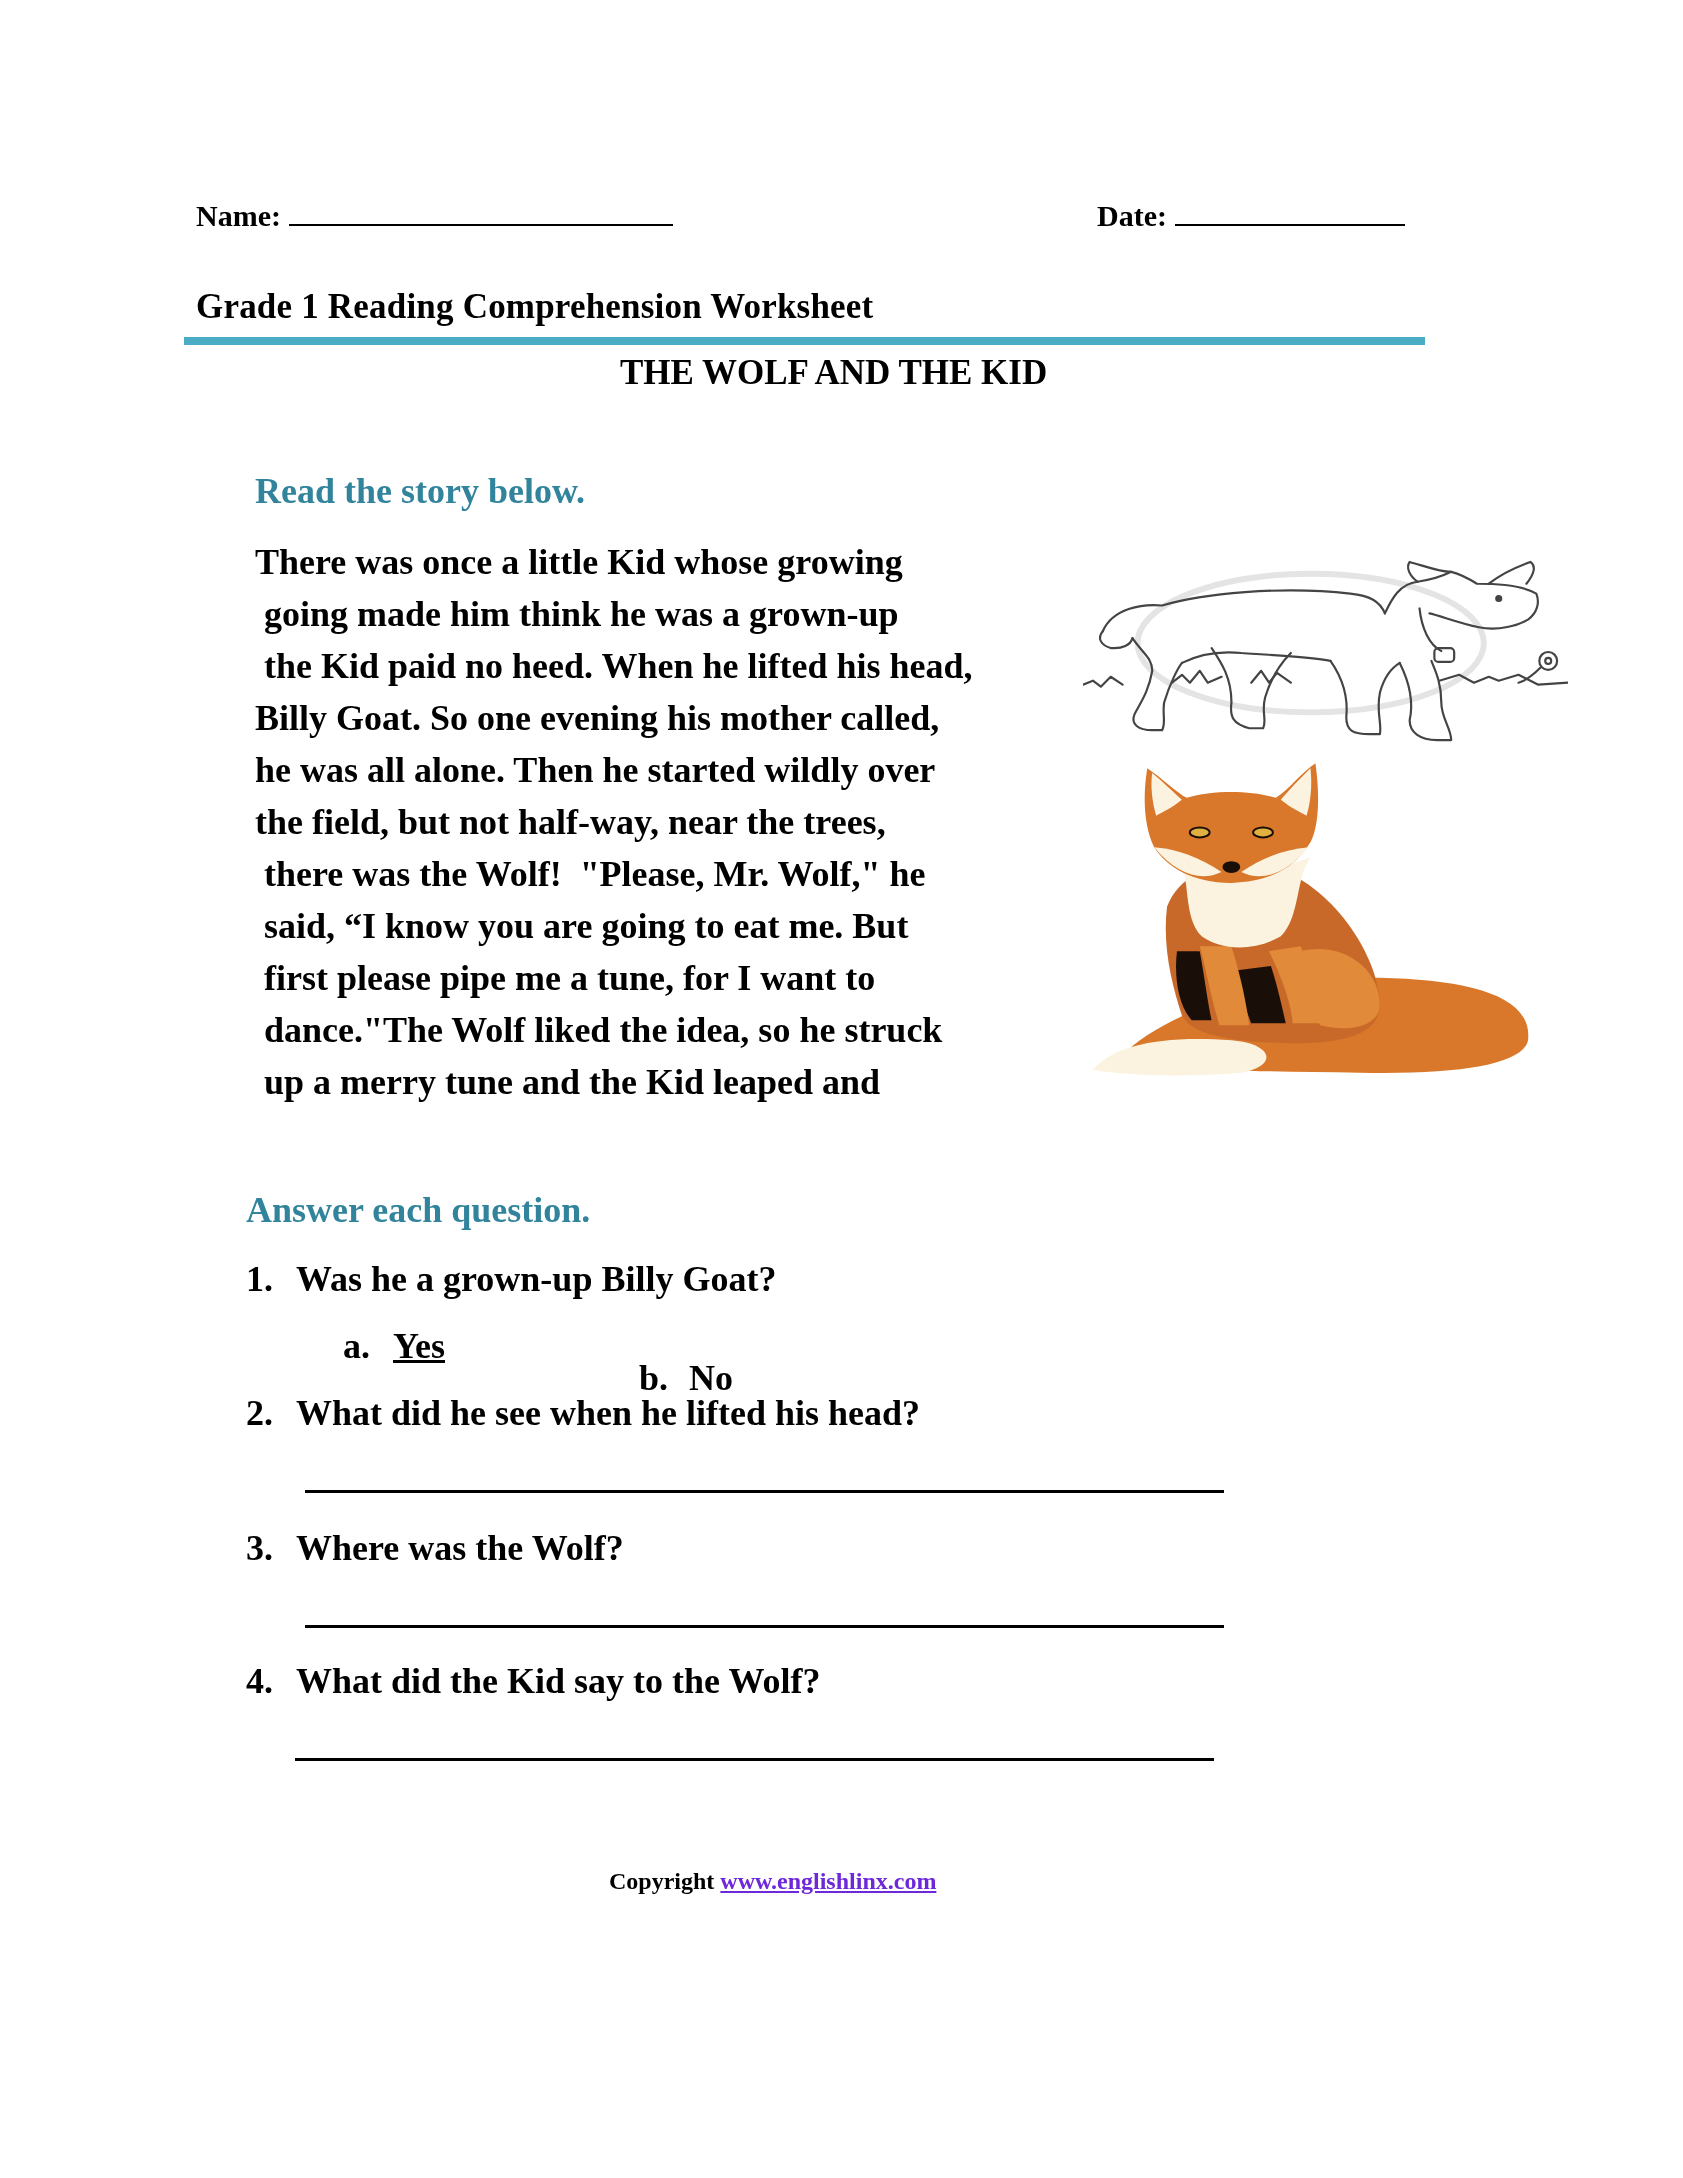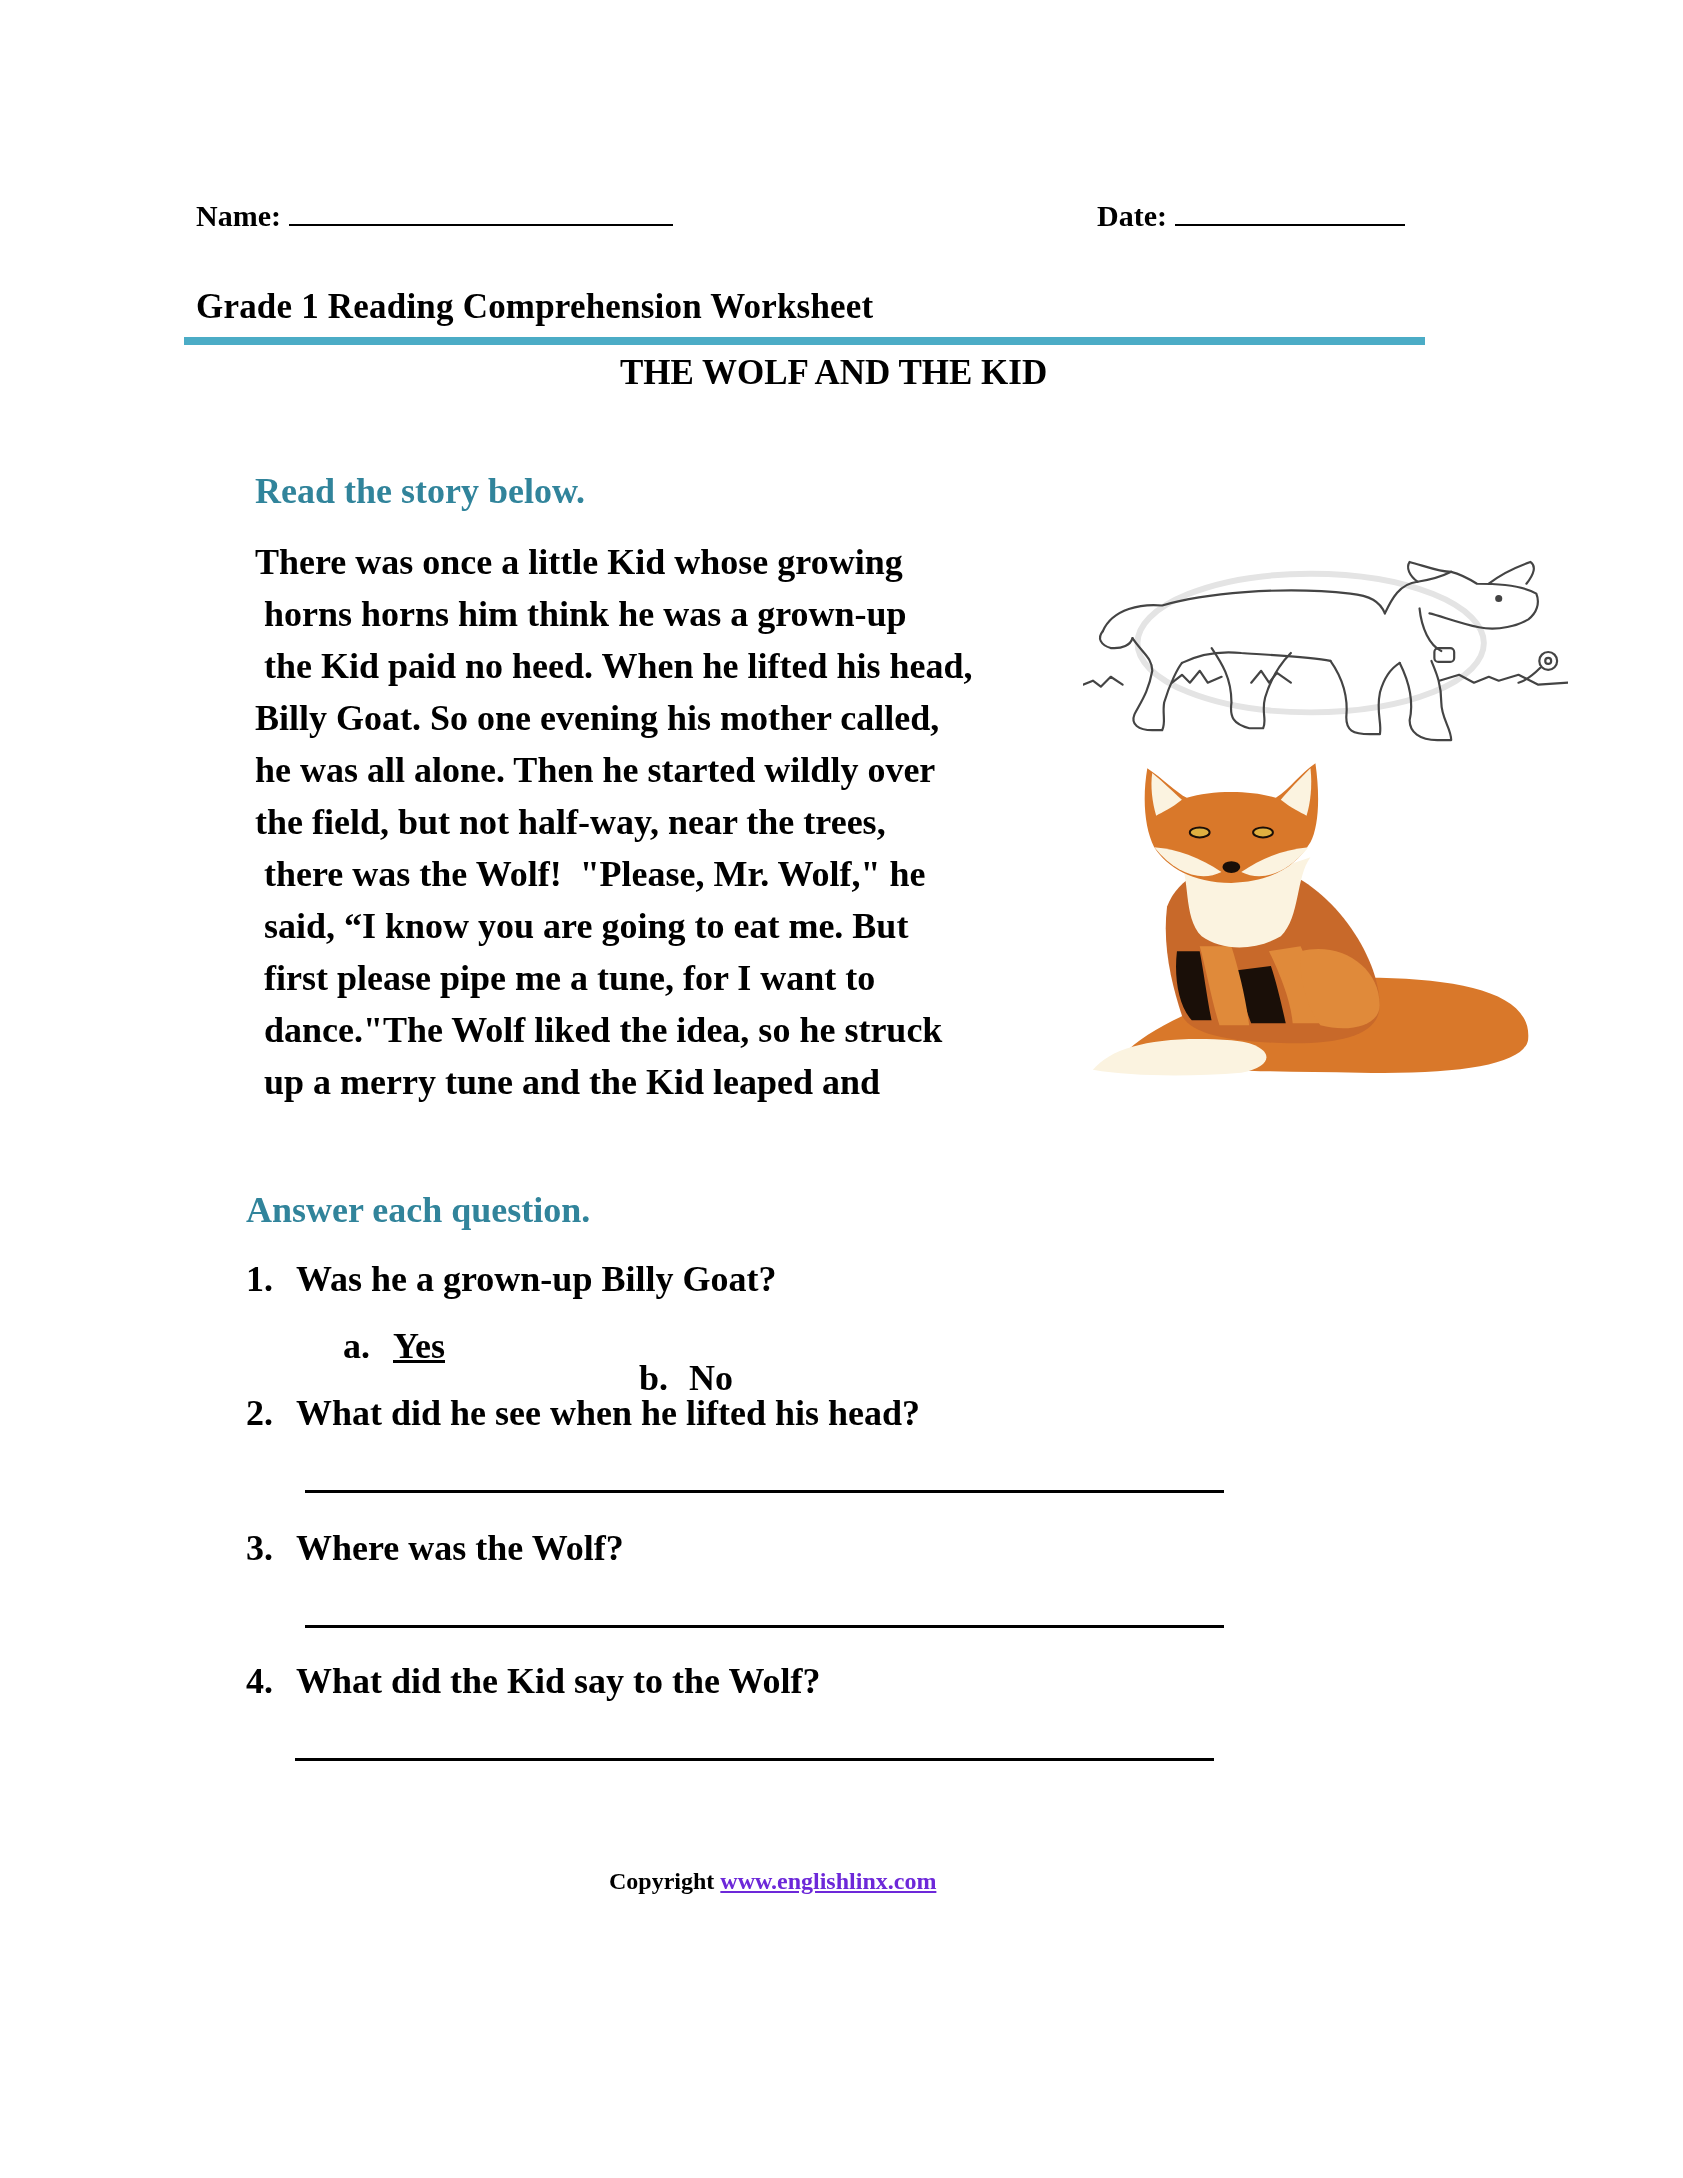--- a/index.html
+++ b/index.html
@@ -35,21 +35,21 @@
 
 <div class="abs grade-title" style="left:196px; top:286px;">Grade 1 Reading Comprehension Worksheet</div>
 <div class="rule"></div>
 
 <div class="abs story-title" style="left:585px; top:352px;margin-left:35px;">THE WOLF AND THE KID</div>
 
 <div class="abs section-head" style="left:255px; top:469px;">Read the story below.</div>
 
 <div class="story">
   <span class="story-line">There was once a little Kid whose growing</span>
-  <span class="story-line"> horns horns him think he was a grown-up</span>
+  <span class="story-line"> going made him think he was a grown-up</span>
   <span class="story-line"> the Kid paid no heed. When he lifted his head,</span>
   <span class="story-line">Billy Goat. So one evening his mother called,</span>
   <span class="story-line">he was all alone. Then he started wildly over</span>
   <span class="story-line">the field, but not half-way, near the trees,</span>
   <span class="story-line"> there was the Wolf!  "Please, Mr. Wolf," he</span>
   <span class="story-line"> said, “I know you are going to eat me. But</span>
   <span class="story-line"> first please pipe me a tune, for I want to</span>
   <span class="story-line"> dance."The Wolf liked the idea, so he struck</span>
   <span class="story-line"> up a merry tune and the Kid leaped and</span>
 </div>

